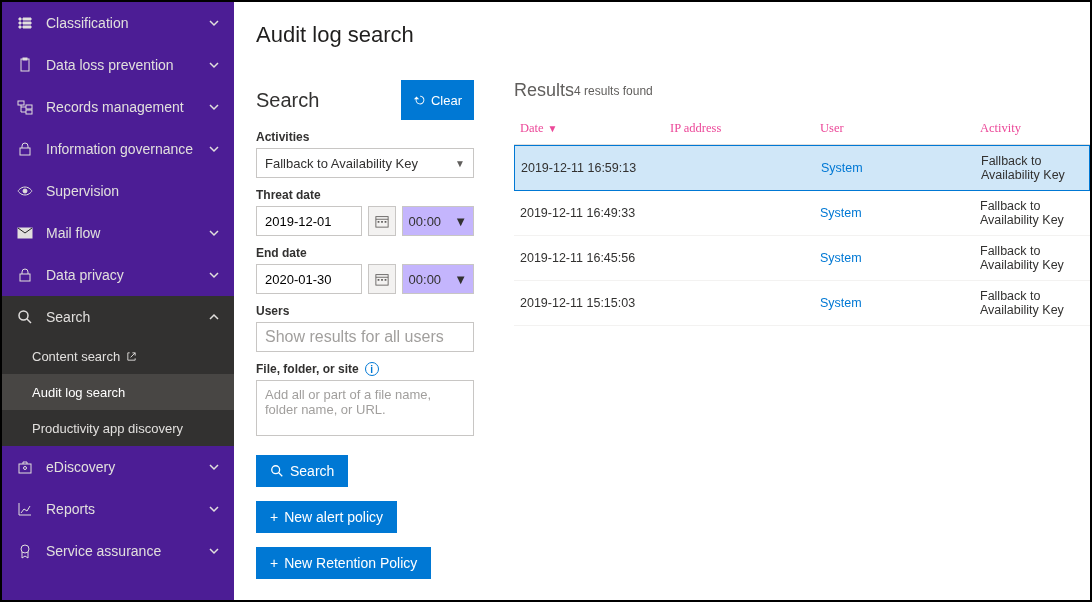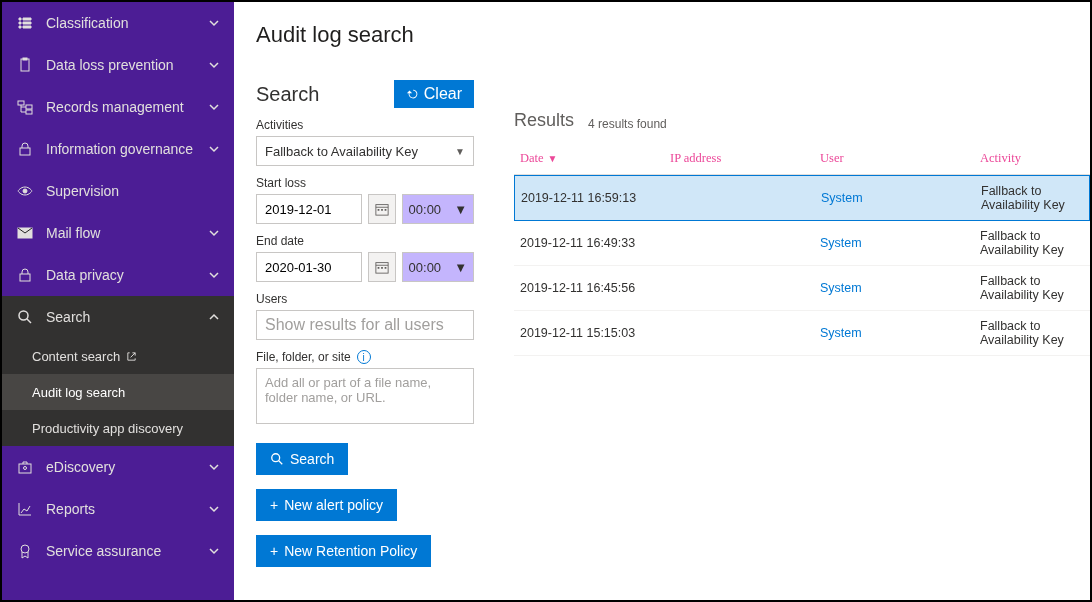--- a/index.html
+++ b/index.html
@@ -22,41 +22,41 @@
     .main { flex: 1; padding: 20px 0 20px 22px; overflow: auto; display: flex; flex-direction: column; }
     .page-title { font-size: 22px; font-weight: 400; color: #201f1e; margin-bottom: 12px; }
     .page-desc { font-size: 12.5px; color: #323130; margin-bottom: 20px; max-width: 880px; line-height: 1.4; white-space: nowrap; overflow: hidden; }
 
     .content { display: flex; gap: 40px; }
 
     
     .search-panel { width: 218px; }
     .search-header { display: flex; align-items: center; justify-content: space-between; margin-bottom: 10px; }
     .search-title { font-size: 20px; font-weight: 400; }
-    .btn { background: #0078d4; color: #fff; border: none; height: 28px; padding: 0 12px; font-size: 16px; cursor: pointer; display: inline-flex; align-items: center; gap: 4px; }
-    .field-label { font-size: 12px; color: #323130; margin: 10px 0 4px; display: flex; align-items: center; gap: 6px; }
+    .btn { background: #0078d4; color: #fff; border: none; height: 40px; padding: 0 12px; font-size: 13px; cursor: pointer; display: inline-flex; align-items: center; gap: 4px; }
+    .field-label { font-size: 12px; color: #323130; margin: 10px 0 4px; display: flex; align-items: center; gap: 6px; font-weight: bold; }
     .dropdown { border: 1px solid #c8c6c4; height: 30px; display: flex; align-items: center; padding: 0 8px; cursor: pointer; background: #fff; }
     .dropdown .dd-label { flex: 1; font-size: 13px; }
     .dropdown .caret { font-size: 10px; color: #605e5c; }
     .date-row { display: flex; gap: 6px; }
     .date-box { border: 1px solid #c8c6c4; height: 30px; display: flex; align-items: center; padding: 12px 8px; font-size: 13px; }
     .date-input { width: 88px; border: none; outline: none; font-size: 13px; }
     .cal-btn { border: 1px solid #c8c6c4; width: 30px; height: 30px; background: #f3f2f1; display: flex; align-items: center; justify-content: center; cursor: pointer; }
     .time-select { border: 1px solid #c8c6c4; height: 30px; width: 78px; font-size: 13px; padding: 0 6px; background: #c4b5fd; cursor: pointer; display:flex; align-items:center; justify-content:space-between;}
     .text-input { border: 1px solid #c8c6c4; height: 30px; width: 100%; padding: 0 8px; font-size: 16px; color: #605e5c; }
     .text-input::placeholder { color: #a19f9d; }
     .textarea { border: 1px solid #c8c6c4; width: 100%; padding: 6px 8px; font-size: 13px; resize: none; height: 56px; font-family: inherit; }
     .textarea::placeholder { color: #a19f9d; }
     .btn-row { margin-top: 16px; }
     .big-btn { background: #0078d4; color: #fff; border: none; height: 32px; padding: 0 14px; font-size: 14px; cursor: pointer; display:inline-flex; align-items:center; gap:6px; margin-bottom: 14px; }
     .info-icon { width:14px; height:14px; border:1px solid #0078d4; border-radius:50%; color:#0078d4; font-size:10px; display:inline-flex; align-items:center; justify-content:center; }
 
     
     .results { flex: 1; min-width: 0; }
-    .results-header { display: flex; align-items: flex-end; gap: 14px; margin-bottom: 12px; margin-top: 30px; }
+    .results-header { display: flex; align-items: center; margin-bottom: 12px; }
     .results-title { font-size: 18px; font-weight: 400; color: #605e5c; }
     .results-count { font-size: 12px; color: #605e5c; }
     .table { width: 100%; }
     .thead, .trow { display: grid; grid-template-columns: 150px 150px 160px 1fr; align-items: center; padding: 8px 6px; font-size: 12.5px; }
     .thead { border-bottom: 1px solid #e1dfdd; color: #ec4899; font-weight: 400; font-family: Liberation Serif, serif; }
     .thead .th { display: flex; align-items: center; gap: 4px; cursor: pointer; }
     .trow { border-bottom: 1px solid #f3f2f1; cursor: pointer; }
     .trow.selected { background: #d0e7f8; border: 1px solid #0078d4; }
     .link { color: #0078d4; }
     .sort-caret { font-size: 10px; }
@@ -257,21 +257,21 @@
             <span>Clear</span>
           </button>
         </div>
 
         <div class="field-label">Activities</div>
         <div class="dropdown">
           <span class="dd-label">Fallback to Availability Key</span>
           <span class="caret">▼</span>
         </div>
 
-        <div class="field-label">Start loss</div>
+        <div class="field-label">Threat date</div>
         <div class="date-row">
           <div class="date-box">
             <input class="date-input" value="2019-12-01" style="">
           </div>
           <div class="cal-btn">
             <span>
               <svg width="14" height="14" viewBox="0 0 16 16">
                   <rect x="1" y="3" width="14" height="12" fill="none" stroke="#605e5c"></rect>
                   <line x1="1" y1="6" x2="15" y2="6" stroke="#605e5c"></line>
                   <rect x="3" y="8" width="2" height="2" fill="#605e5c"></rect>

